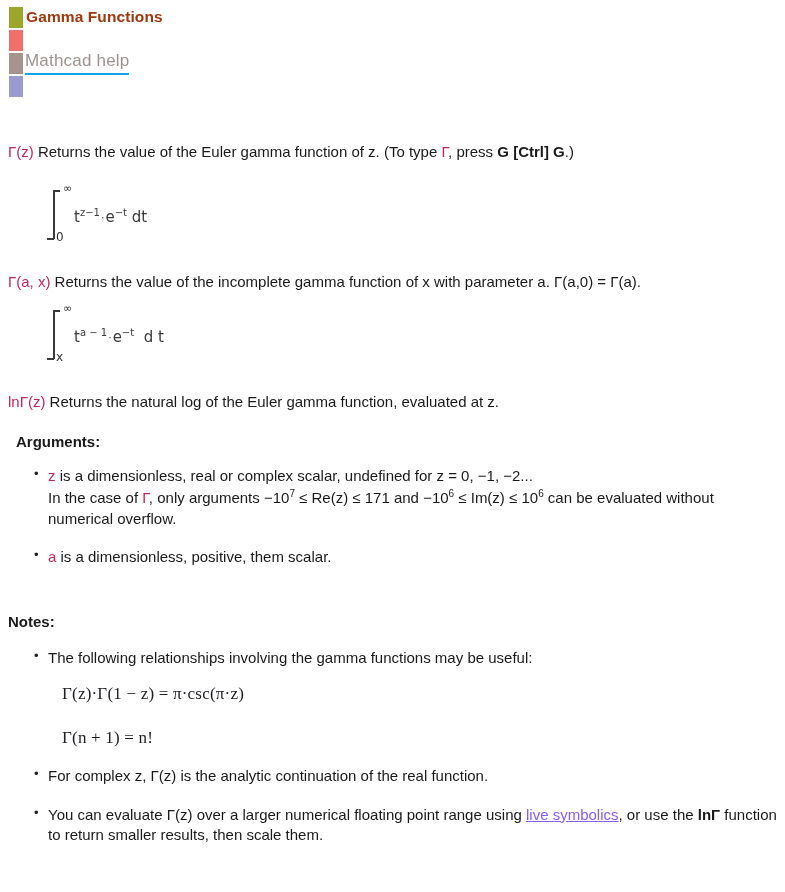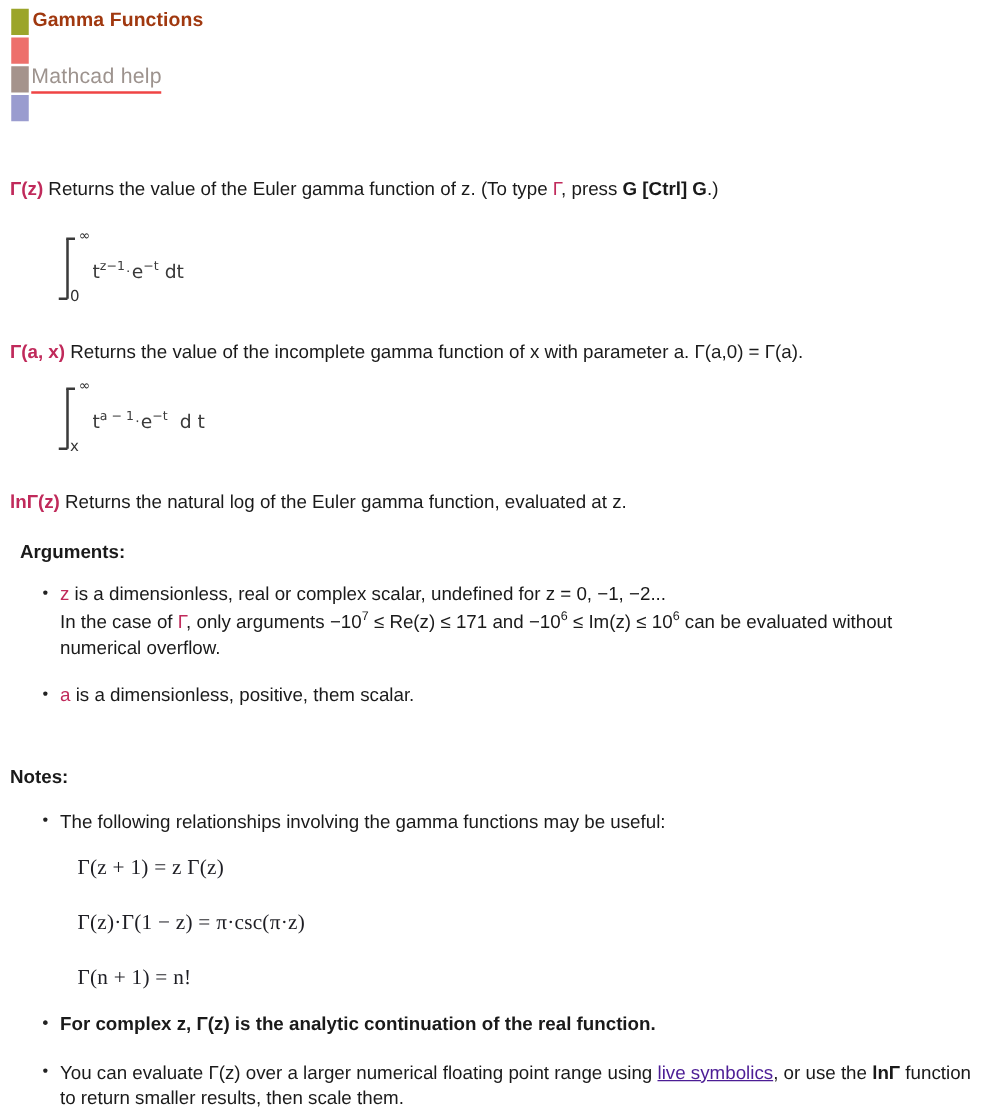--- a/index.html
+++ b/index.html
@@ -44,30 +44,30 @@
     letter-spacing: 0.1px;
   }
   .help-link {
     position: absolute;
     left: 25px;
     top: 51px;
     font-size: 17px;
     color: #9d938e;
     text-decoration: none;
     padding-bottom: 2px;
-    border-bottom: 2px solid #ef4444;
+    border-bottom: 2px solid #0ea5e9;
     letter-spacing: 0.2px;
   }
   p.para {
     margin: 0 0 0 0;
     line-height: 1.35;
   }
   .fn {
     color: #c02a5b;
-    font-weight: bold;
+    font-weight: normal;
   }
   .var {
     color: #c02a5b;
   }
   .gam {
     color: #c02a5b;
   }
   .bold {
     font-weight: bold;
   }
@@ -177,21 +177,21 @@
   }
   .formula-list li {
     font-family: "Liberation Serif", serif;
     font-size: 17px;
     color: #1e1e24;
     margin-bottom: 24px;
     letter-spacing: 0.2px;
   }
 
   a.inline-link {
-    color: #4c1d95;
+    color: #8b5cf6;
   }
   sup { font-size: 10px; vertical-align: super; line-height: 0; }
   .nowrap { white-space: nowrap; }
 </style>
 </head>
 <body>
 
 <div class="header">
   <div class="swatch-col">
     <span class="swatch" style="background:#9ba52a"></span>
@@ -251,25 +251,24 @@
   <p class="para bold">Notes:</p>
 </div>
 
 <div class="block-notes">
   <ul class="blist">
     <li style="margin-bottom:16px;">
       <span>The following relationships involving the gamma functions may be useful:</span>
     </li>
   </ul>
   <ul class="formula-list">
-    <li>Γ(z + 1) = z Γ(z)</li>
     <li>Γ(z)·Γ(1 − z) = π·csc(π·z)</li>
     <li>Γ(n + 1) = n!</li>
   </ul>
   <ul class="blist" style="margin-top:-6px;">
-    <li style="margin-bottom:18px;font-weight:bold;">
+    <li style="margin-bottom:18px;">
       <span>For complex z, Γ(z) is the analytic continuation of the real function.</span>
     </li>
     <li>
       <span>You can evaluate Γ(z) over a larger numerical floating point range using </span><a class="inline-link" href="#">live symbolics</a><span>, or use the </span><span class="bold">lnΓ</span><span> function to return smaller results, then scale them.</span>
     </li>
   </ul>
 </div>
 
 </body></html>

